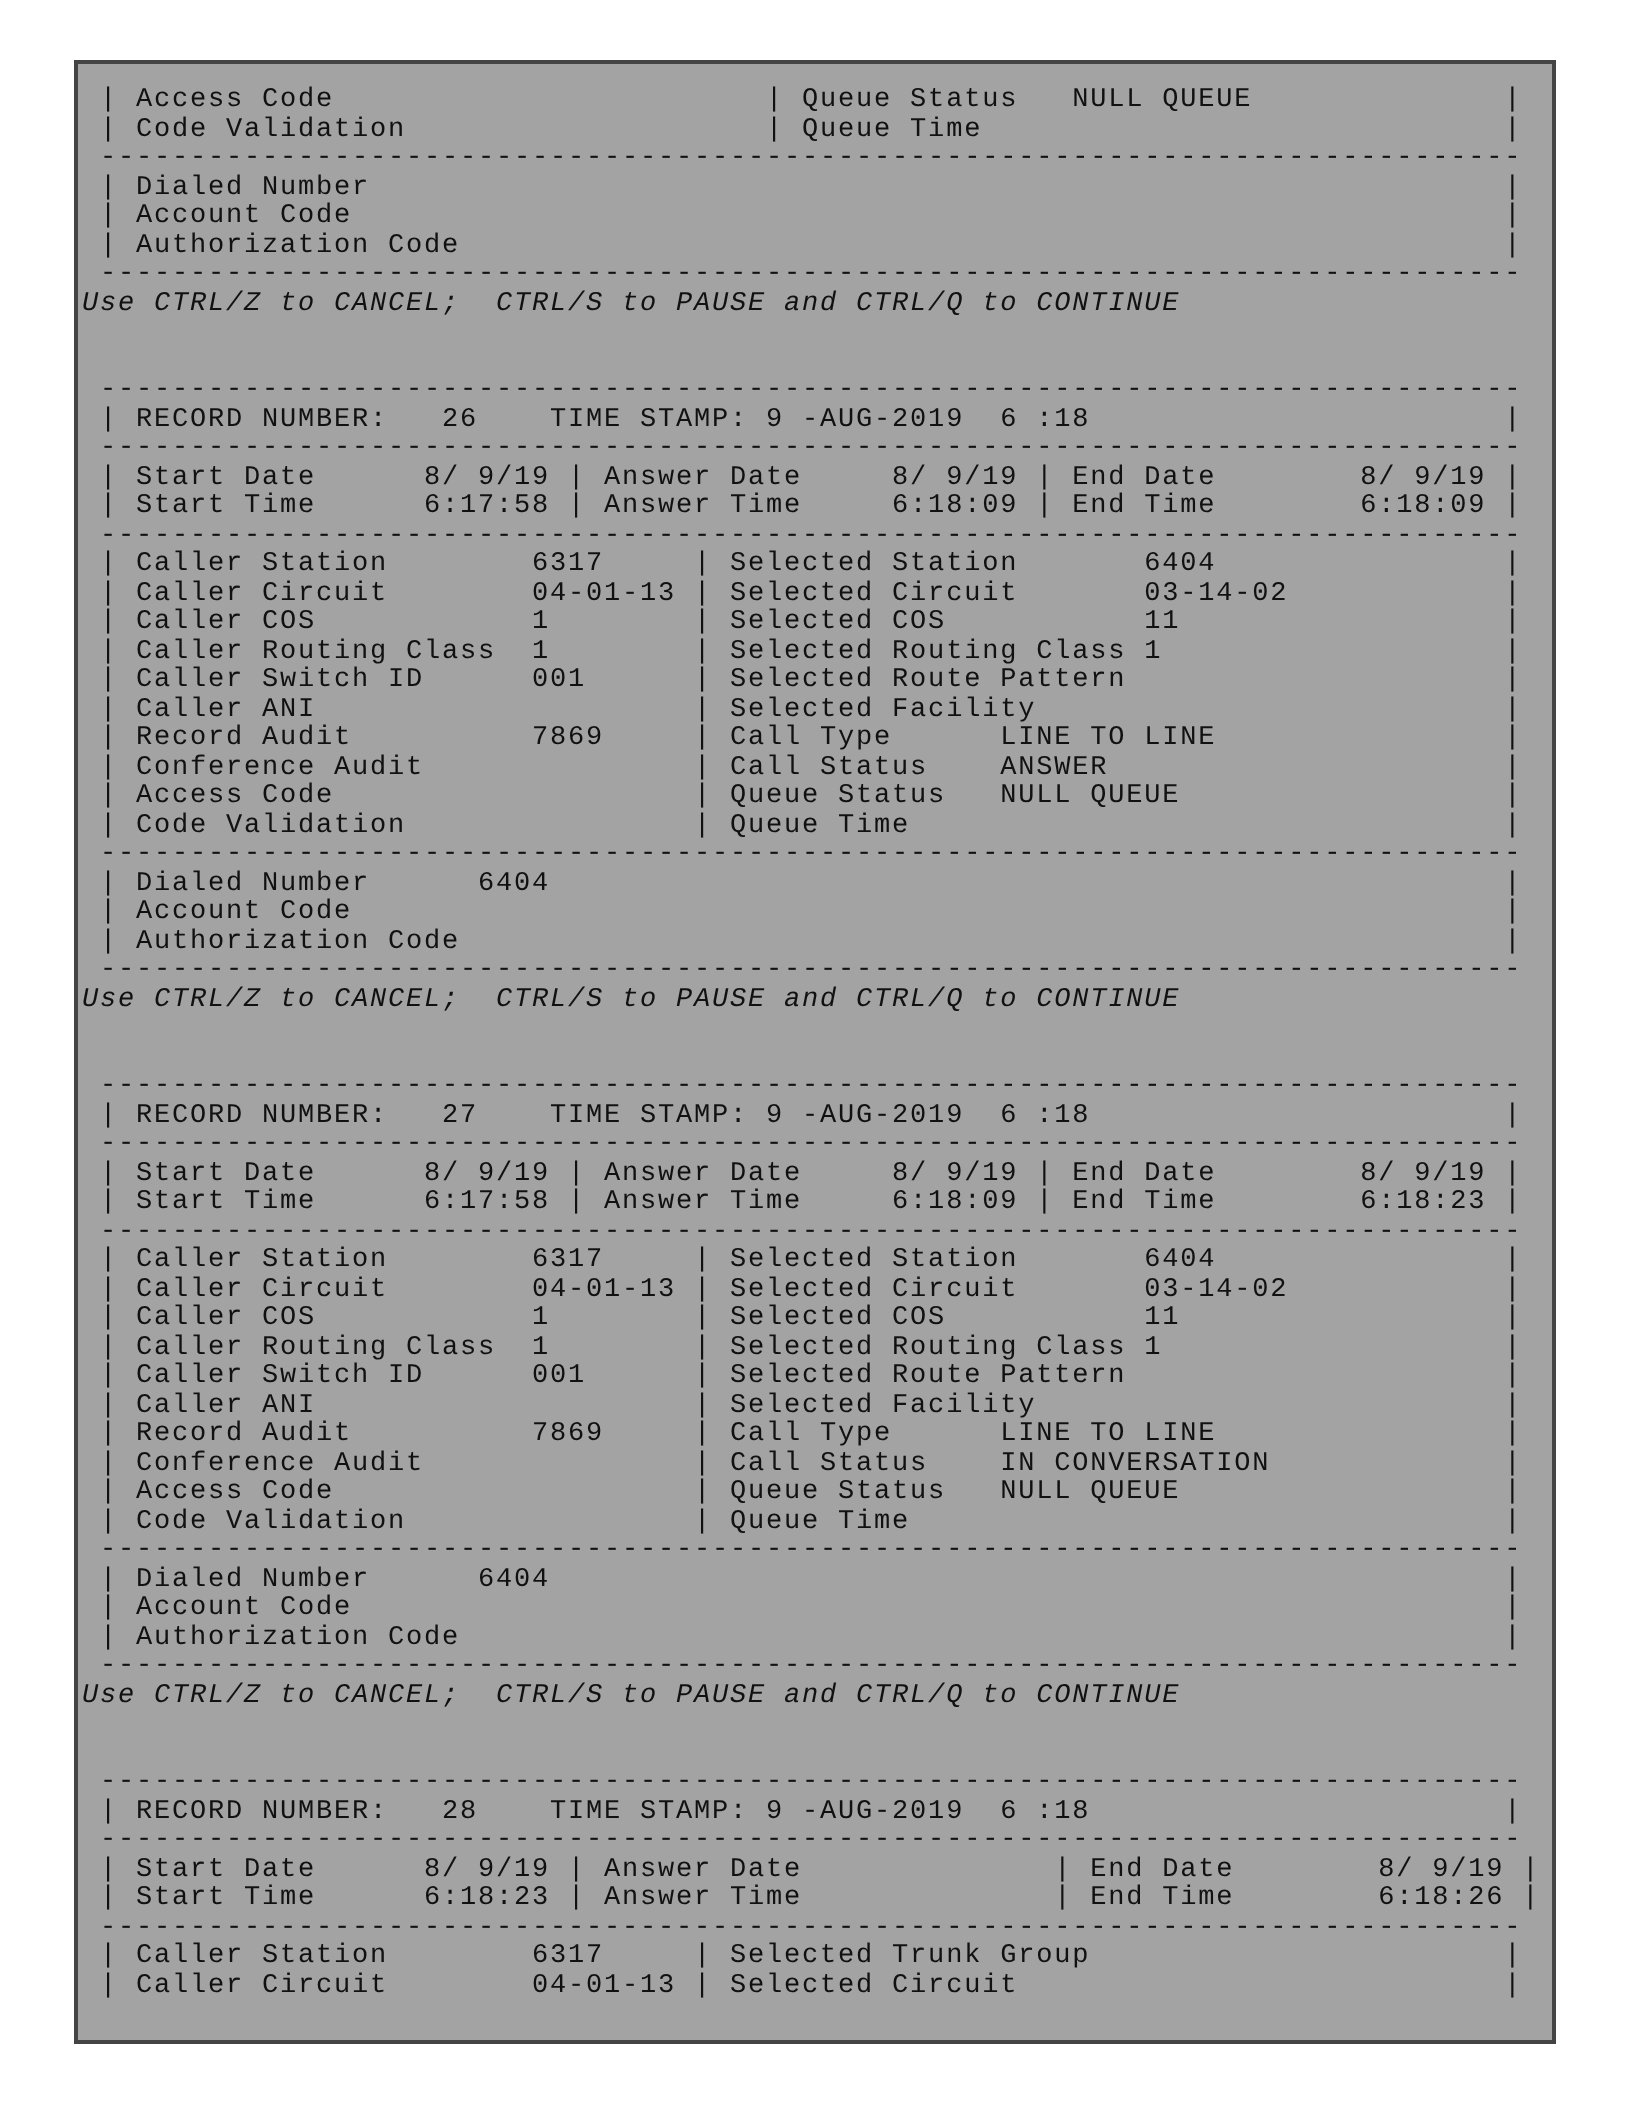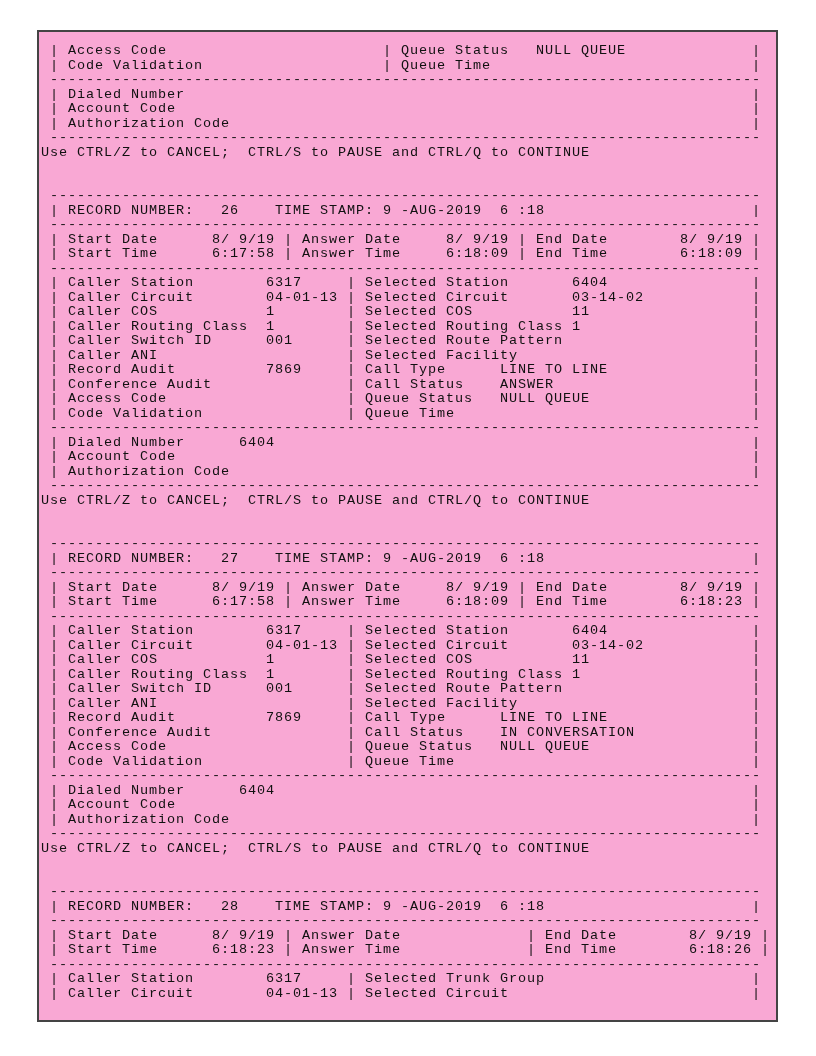--- a/index.html
+++ b/index.html
@@ -30,26 +30,27 @@
     margin: 0;
     font-family: "Liberation Mono", "DejaVu Sans Mono", monospace;
     font-size: 13.5px;
     line-height: 14.5px;
     letter-spacing: 0.9px;
     color: #111111;
     white-space: pre;
   }
   pre.prompt {
     margin: 0 0 29px 0;
+    font-style: italic;
   }
 </style>
 </head>
 <body>
 
-<div class="page" style="border-color: rgb(68, 68, 68); background: #f9a8d4; color: rgb(17, 17, 17);">
+<div class="page" style="border-color: rgb(68, 68, 68); background: #a3a3a3; color: rgb(17, 17, 17);">
 
   <pre class="block"> | Access Code                        | Queue Status   NULL QUEUE              |
  | Code Validation                    | Queue Time                             |
  -------------------------------------------------------------------------------
  | Dialed Number                                                               |
  | Account Code                                                                |
  | Authorization Code                                                          |
  -------------------------------------------------------------------------------</pre>
 
   <pre class="block prompt">Use CTRL/Z to CANCEL;  CTRL/S to PAUSE and CTRL/Q to CONTINUE</pre>

